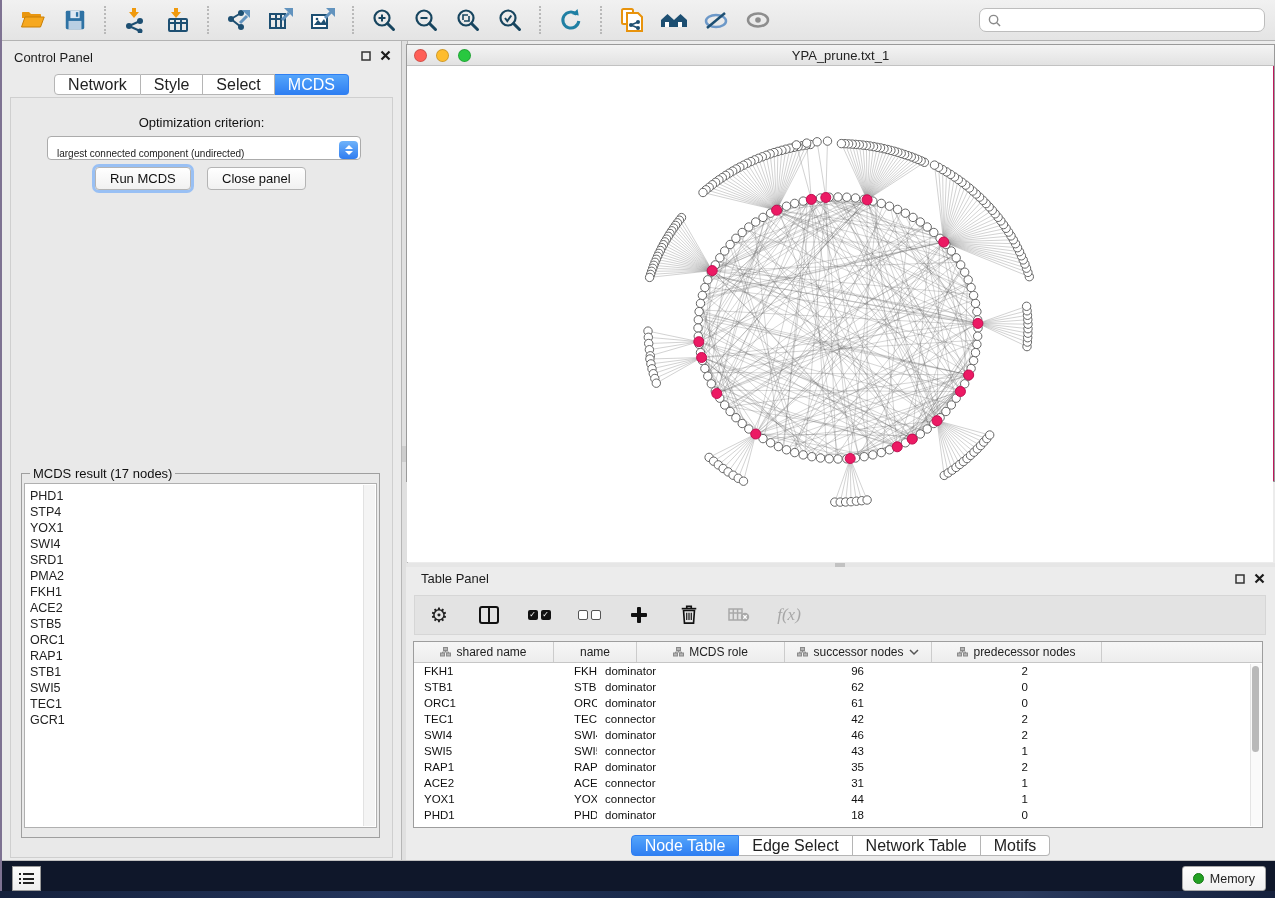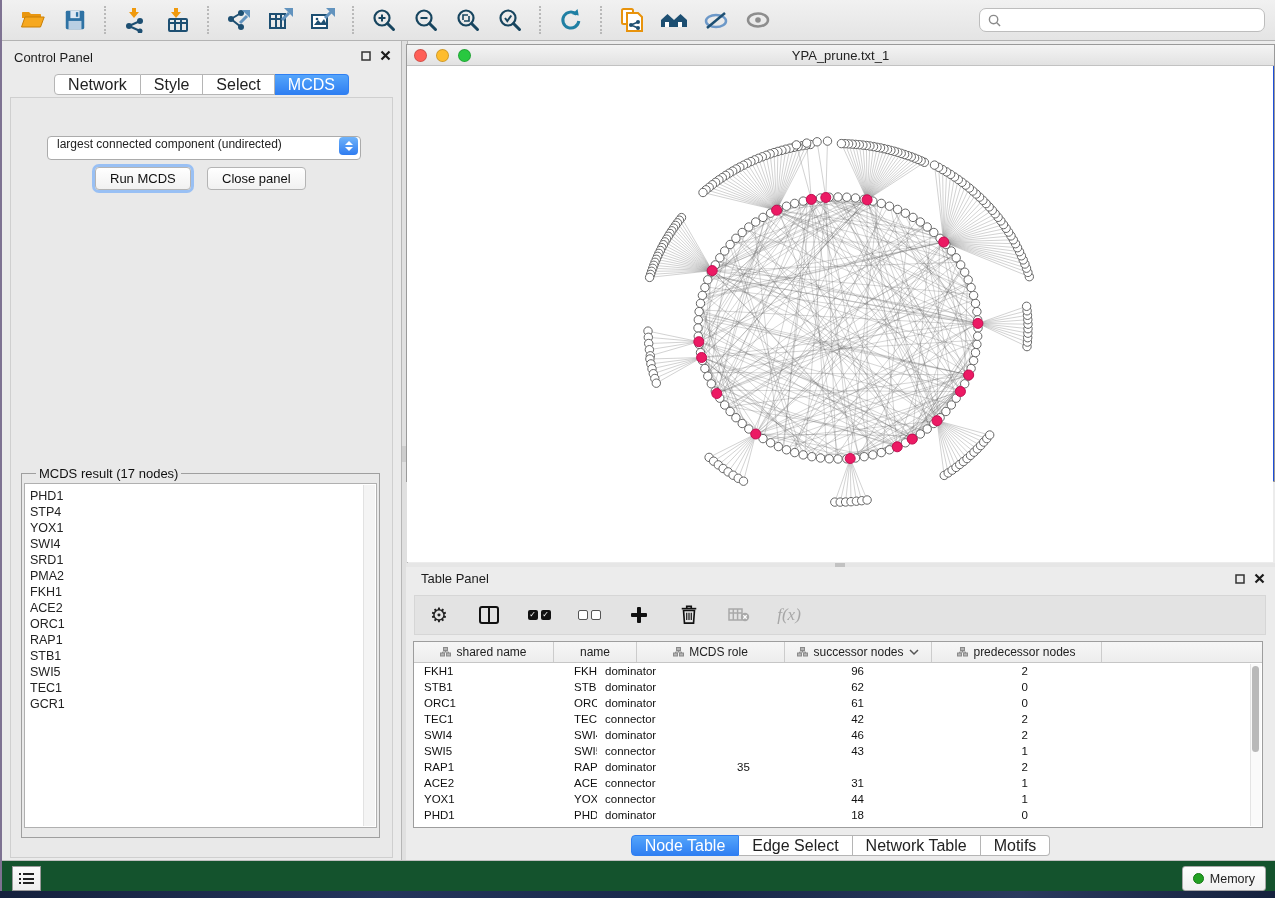--- a/index.html
+++ b/index.html
@@ -28,44 +28,44 @@
   .tabset{display:flex;}
   .tab{background:#fff;border:1px solid #b5b5b5;border-left-width:0;font-size:16px;color:#222;
        padding:2px 13px;line-height:15px;}
   .tab:first-child{border-left-width:1px;border-radius:4px 0 0 4px;}
   .tab:last-child{border-radius:0 4px 4px 0;}
   .tab.sel{background:linear-gradient(#55a5fb,#2f7ff2);border-color:#2f7ff2;color:#fff;}
   #cp-tabs{left:0;right:0;top:33px;display:flex;justify-content:center;}
   #cp-content{left:8px;right:8px;top:56px;bottom:2px;border:1px solid #cfcfcf;background:#e9e9e9;}
   #opt-label{left:0;right:0;top:17px;text-align:center;font-size:13px;color:#111;}
   #opt-select{left:36px;top:38px;width:312px;height:22px;background:#fff;border:1px solid #ababab;
-      border-radius:4px;display:flex;align-items:flex-start;font-size:12px;}
+      border-radius:4px;display:flex;align-items:flex-end;font-size:10px;}
   #opt-select .val{flex:1;padding-left:9px;white-space:nowrap;}
   .stepper{width:19px;height:18px;margin-right:2px;border-radius:4px;
       background:linear-gradient(#6fb3fa,#2f7cf0);display:flex;flex-direction:column;
       align-items:center;justify-content:center;gap:2px;}
   .stepper .up{width:0;height:0;border-left:4px solid transparent;border-right:4px solid transparent;border-bottom:4px solid #fff;}
   .stepper .dn{width:0;height:0;border-left:4px solid transparent;border-right:4px solid transparent;border-top:4px solid #fff;}
   .mac-btn{background:linear-gradient(#ffffff,#f1f1f1);border:1px solid #b4b4b4;border-radius:4px;
       font-size:13px;color:#111;padding:2px 14px;line-height:17px;font-family:"Liberation Sans",sans-serif;}
   #run-btn{left:84px;top:69px;box-shadow:0 0 0 3px rgba(110,170,250,.65);}
   #closepanel-btn{left:196px;top:69px;}
   #mcds-fieldset{left:10px;right:12px;top:368px;height:366px;border:1px solid #9f9f9f;margin:0;padding:2px;}
-  #mcds-fieldset legend{font-size:13px;color:#111;padding:0 3px;margin-left:12px;}
+  #mcds-fieldset legend{font-size:13px;color:#111;padding:0 3px;margin-left:6px;}
   #mcds-list{position:relative;width:100%;height:345px;background:#fff;border:1px solid #b0b0b0;
       box-sizing:border-box;overflow:hidden;font-size:12.5px;line-height:16px;padding:4px 0 0 5px;}
   #mcds-list .li{height:16px;}
   #mcds-scroll{position:absolute;top:1px;right:1px;bottom:1px;width:11px;background:#f4f4f4;border-left:1px solid #e2e2e2;}
   
   #v-split{left:401px;top:41px;width:5px;height:819px;background:#e0e0e0;border-left:1px solid #b6b6b6;border-right:1px solid #b6b6b6;}
   #v-split .grip{position:absolute;top:405px;left:0;right:0;height:16px;background:#cdcdcd;}
   #h-split{left:406px;top:563px;right:0;height:4px;background:#e6e6e6;}
   #h-split .grip{position:absolute;left:429px;top:0;width:10px;height:4px;background:#c2c2c2;}
   
-  #net-window{left:406px;top:44px;width:869px;height:438px;border:1px solid #9a9a9a;box-sizing:border-box;background:#1d4ed8;}
+  #net-window{left:406px;top:44px;width:869px;height:438px;border:1px solid #9a9a9a;box-sizing:border-box;background:#be185d;}
   #net-titlebar{height:20px;background:linear-gradient(#f4f4f4,#e2e2e2);border-bottom:1px solid #c2c2c2;
       display:flex;align-items:center;padding:0 7px;position:relative;}
   .light{width:13px;height:13px;border-radius:50%;margin-right:9px;border:1px solid rgba(0,0,0,.18);box-sizing:border-box;}
   #net-title{position:absolute;left:0;right:0;text-align:center;font-size:13px;color:#222;}
   #net-canvas{width:866px;height:496px;background:#fff;}
   
   #table-panel{left:406px;top:567px;right:0;height:293px;background:#ececec;}
   #tp-title{left:15px;top:4px;}
   #tp-btns{right:10px;top:6px;}
   #tp-toolbar{left:8px;right:9px;top:28px;height:40px;background:#e3e3e3;border:1px solid #d6d6d6;
@@ -83,21 +83,21 @@
   #node-table{left:7px;right:12px;top:74px;height:187px;background:#fff;border:1px solid #9d9d9d;box-sizing:border-box;overflow:hidden;}
   #nt-header{display:flex;height:20px;background:linear-gradient(#f6f6f6,#ededed);border-bottom:1px solid #c6c6c6;}
   .th{display:flex;align-items:center;justify-content:center;gap:5px;border-right:1px solid #cccccc;
       font-size:12px;color:#222;box-sizing:border-box;height:20px;}
   .tr{display:flex;height:16px;align-items:center;}
   .td{font-size:11.5px;color:#111;box-sizing:border-box;white-space:nowrap;overflow:hidden;}
   #nt-scroll{position:absolute;top:22px;right:1px;bottom:1px;width:10px;background:#fafafa;border-left:1px solid #e4e4e4;}
   #nt-thumb{position:absolute;top:2px;left:1px;width:7px;height:86px;background:#b9b9b9;border-radius:4px;}
   #tp-tabs{left:0;right:0;bottom:4px;display:flex;justify-content:center;}
   
-  #status-bar{left:2px;right:0;top:860px;height:32px;background:#14532d;border-top:1px solid #c0c0c0;}
+  #status-bar{left:2px;right:0;top:860px;height:32px;background:#0f172a;border-top:1px solid #c0c0c0;}
   #menu-btn{left:10px;top:5px;width:27px;height:23px;border:1px solid #9a9a9a;background:linear-gradient(#fbfbfb,#efefef);
       display:flex;align-items:center;justify-content:center;}
   #memory-btn{right:9px;top:5px;height:23px;border:1px solid #a8a8a8;border-radius:3px;
       background:linear-gradient(#fdfdfd,#f0f0f0);display:flex;align-items:center;padding:0 10px;font-size:12.5px;gap:6px;}
   #memory-dot{width:11px;height:11px;border-radius:50%;background:#22a022;border:1px solid #157815;box-sizing:border-box;}
   .listicon{width:15px;height:11px;display:flex;flex-direction:column;justify-content:space-between;}
   .listicon i{display:block;height:2px;background:#222;position:relative;margin-left:4px;}
   .listicon i::before{content:"";position:absolute;left:-4px;top:0;width:2px;height:2px;background:#222;}
 </style>
 </head>
@@ -253,20 +253,21 @@
         <path d="M1.5 1.5l8 8M9.5 1.5l-8 8" stroke="#1c1c1c" stroke-width="2.2"></path>
       </svg>
   </div>
   <div id="cp-tabs" class="abs tabset">
       <span class="tab">Network</span>
       <span class="tab">Style</span>
       <span class="tab">Select</span>
       <span class="tab sel">MCDS</span>
     </div>
   <div id="cp-content" class="abs">
+    <div id="opt-label" class="abs">Optimization criterion:</div>
     <div id="opt-select" class="abs">
       <span class="val">largest connected component (undirected)</span>
       <span class="stepper">
           <span class="up"></span>
           <span class="dn"></span>
         </span>
     </div>
     <button id="run-btn" class="abs mac-btn">Run MCDS</button>
     <button id="closepanel-btn" class="abs mac-btn">Close panel</button>
     <fieldset id="mcds-fieldset" class="abs">
@@ -274,20 +275,21 @@
       <div id="mcds-list">
         <div id="mcds-scroll"></div>
       <div class="li">PHD1</div>
           <div class="li">STP4</div>
           <div class="li">YOX1</div>
           <div class="li">SWI4</div>
           <div class="li">SRD1</div>
           <div class="li">PMA2</div>
           <div class="li">FKH1</div>
           <div class="li">ACE2</div>
+          <div class="li">STB5</div>
           <div class="li">ORC1</div>
           <div class="li">RAP1</div>
           <div class="li">STB1</div>
           <div class="li">SWI5</div>
           <div class="li">TEC1</div>
           <div class="li">GCR1</div>
         </div>
     </fieldset>
   </div>
 </div>
@@ -1142,21 +1144,21 @@
           <div class="td" style="width: 130px; text-align: left; padding-left: 10px; padding-right: 0px;">SWI5</div>
           <div class="td" style="width: 53px; text-align: left; padding-left: 30px; padding-right: 0px;">SWI5</div>
           <div class="td" style="width: 140px; text-align: left; padding-left: 8px; padding-right: 0px;">connector</div>
           <div class="td" style="width: 137px; text-align: right; padding-left: 0px; padding-right: 10px;">43</div>
           <div class="td" style="width: 162px; text-align: right; padding-left: 0px; padding-right: 8px;">1</div>
         </div>
         <div class="tr">
           <div class="td" style="width: 130px; text-align: left; padding-left: 10px; padding-right: 0px;">RAP1</div>
           <div class="td" style="width: 53px; text-align: left; padding-left: 30px; padding-right: 0px;">RAP1</div>
           <div class="td" style="width: 140px; text-align: left; padding-left: 8px; padding-right: 0px;">dominator</div>
-          <div class="td" style="width: 137px; text-align: left; padding-left: 0px; padding-right: 10px;">35</div>
+          <div class="td" style="width: 137px; text-align: right; padding-left: 0px; padding-right: 10px;">35</div>
           <div class="td" style="width: 162px; text-align: right; padding-left: 0px; padding-right: 8px;">2</div>
         </div>
         <div class="tr">
           <div class="td" style="width: 130px; text-align: left; padding-left: 10px; padding-right: 0px;">ACE2</div>
           <div class="td" style="width: 53px; text-align: left; padding-left: 30px; padding-right: 0px;">ACE2</div>
           <div class="td" style="width: 140px; text-align: left; padding-left: 8px; padding-right: 0px;">connector</div>
           <div class="td" style="width: 137px; text-align: right; padding-left: 0px; padding-right: 10px;">31</div>
           <div class="td" style="width: 162px; text-align: right; padding-left: 0px; padding-right: 8px;">1</div>
         </div>
         <div class="tr">

